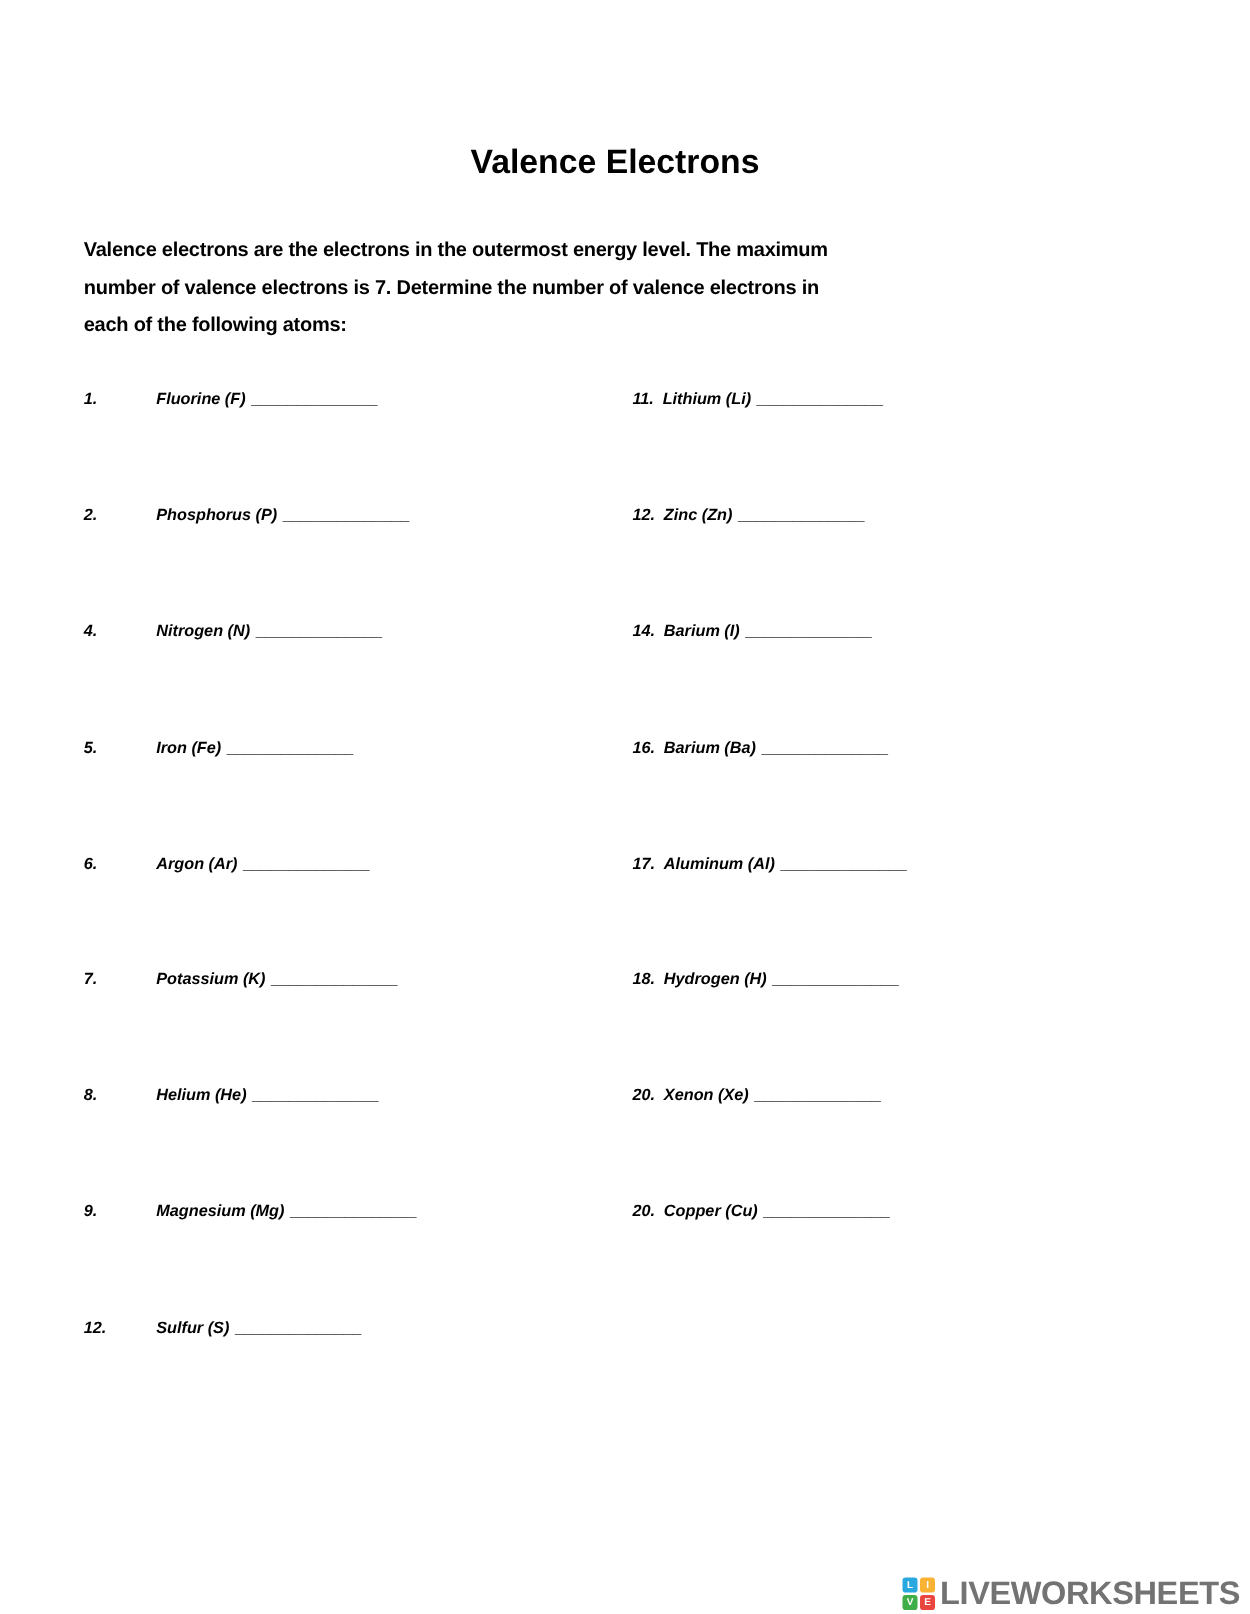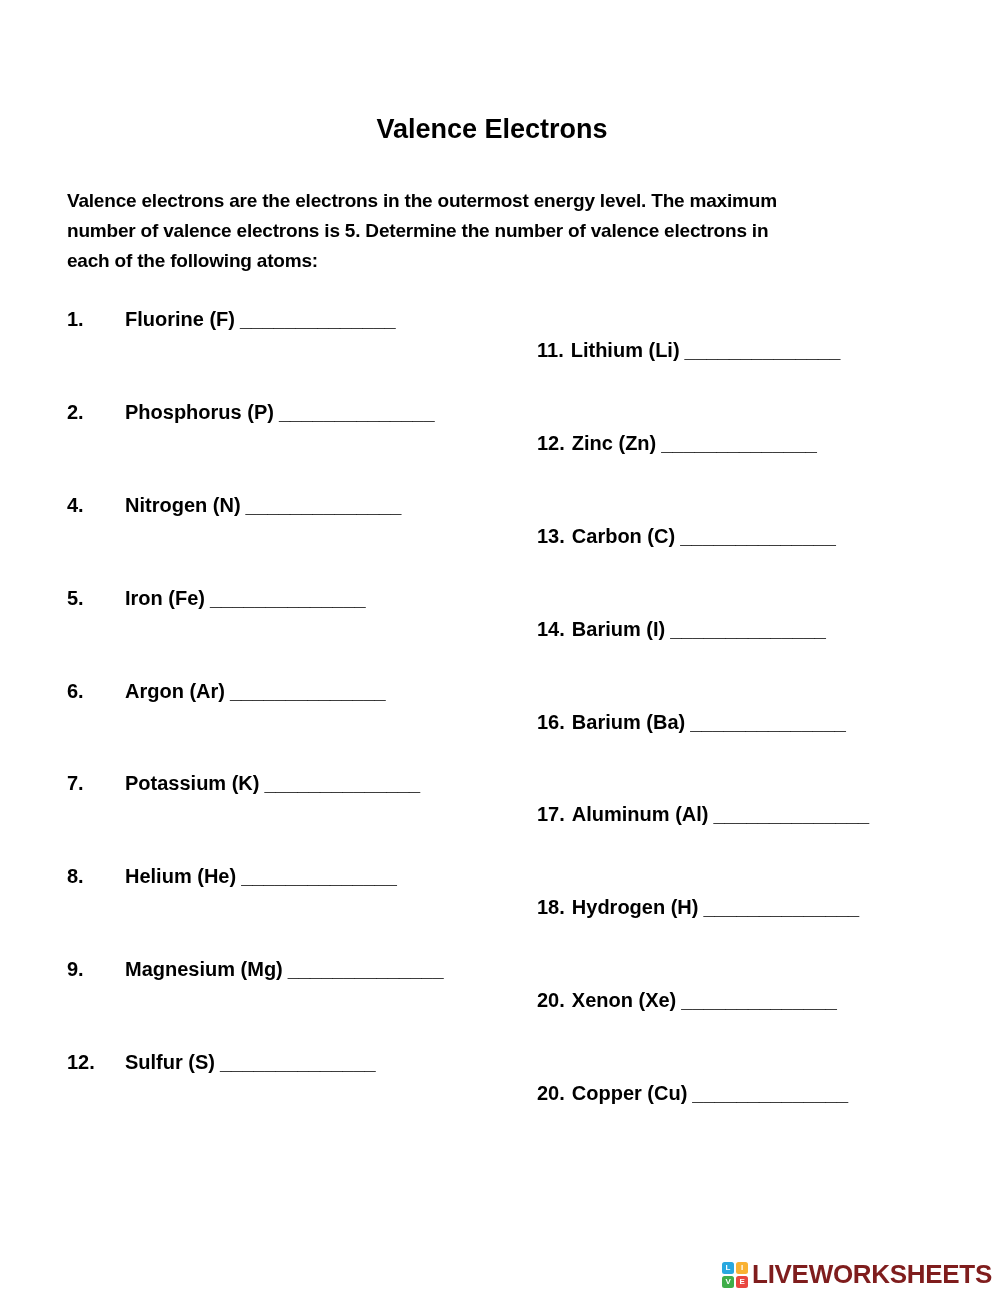--- a/index.html
+++ b/index.html
@@ -22,34 +22,35 @@
     text-align: center;
     font-size: 27px;
     line-height: 34px;
   }
 
   .intro {
     position: absolute;
     left: 67px;
     top: 186px;
     width: 900px;
-    font-size: 19px;
+    font-size: 16px;
     line-height: 30px;
   }
   .intro-line { white-space: nowrap; letter-spacing: -0.2px; }
 
   .col { position: absolute; top: 306px; }
   .col-left  { left: 67px;  width: 460px; }
-  .col-right { left: 537px; width: 460px; margin-top: 31px; }
+  .col-right { left: 506px; width: 460px; }
 
   .q-row {
     height: 92.9px;
-    font-size: 20px;
+    font-size: 13px;
     line-height: 26px;
     white-space: nowrap;
+    font-style: italic;
   }
   .col-left .q-num { display: inline-block; width: 58px; }
   .col-right .q-num { margin-right: 7px; }
   .q-blank { margin-left: 5px; letter-spacing: 0; }
 
   .logo {
     position: absolute;
     right: 8px;
     bottom: 1px;
     display: flex;
@@ -76,21 +77,21 @@
     font-weight: bold;
   }
 </style>
 </head>
 <body>
 
 <div class="worksheet-title">Valence Electrons</div>
 
 <div class="intro">
   <div class="intro-line">Valence electrons are the electrons in the outermost energy level. The maximum</div>
-  <div class="intro-line">number of valence electrons is 5. Determine the number of valence electrons in</div>
+  <div class="intro-line">number of valence electrons is 7. Determine the number of valence electrons in</div>
   <div class="intro-line">each of the following atoms:</div>
 </div>
 
 <div class="col col-left">
   <div class="q-row">
     <span class="q-num">1.</span><span class="q-label">Fluorine (F)</span><span class="q-blank">______________</span>
   </div>
   <div class="q-row">
     <span class="q-num">2.</span><span class="q-label">Phosphorus (P)</span><span class="q-blank">______________</span>
   </div>
@@ -118,23 +119,20 @@
 </div>
 
 <div class="col col-right">
   <div class="q-row">
     <span class="q-num">11.</span><span class="q-label">Lithium (Li)</span><span class="q-blank">______________</span>
   </div>
   <div class="q-row">
     <span class="q-num">12.</span><span class="q-label">Zinc (Zn)</span><span class="q-blank">______________</span>
   </div>
   <div class="q-row">
-    <span class="q-num">13.</span><span class="q-label">Carbon (C)</span><span class="q-blank">______________</span>
-  </div>
-  <div class="q-row">
     <span class="q-num">14.</span><span class="q-label">Barium (I)</span><span class="q-blank">______________</span>
   </div>
   <div class="q-row">
     <span class="q-num">16.</span><span class="q-label">Barium (Ba)</span><span class="q-blank">______________</span>
   </div>
   <div class="q-row">
     <span class="q-num">17.</span><span class="q-label">Aluminum (Al)</span><span class="q-blank">______________</span>
   </div>
   <div class="q-row">
     <span class="q-num">18.</span><span class="q-label">Hydrogen (H)</span><span class="q-blank">______________</span>
@@ -147,14 +145,14 @@
   </div>
 </div>
 
 <div class="logo">
   <div class="logo-grid">
     <div class="logo-sq" style="background: rgb(41, 168, 223);">L</div>
     <div class="logo-sq" style="background: rgb(249, 178, 51);">I</div>
     <div class="logo-sq" style="background: rgb(63, 174, 73);">V</div>
     <div class="logo-sq" style="background: rgb(233, 70, 63);">E</div>
   </div>
-  <span class="logo-text" style="color: #7f1d1d;">LIVEWORKSHEETS</span>
+  <span class="logo-text" style="color: #737373;">LIVEWORKSHEETS</span>
 </div>
 
 </body></html>

